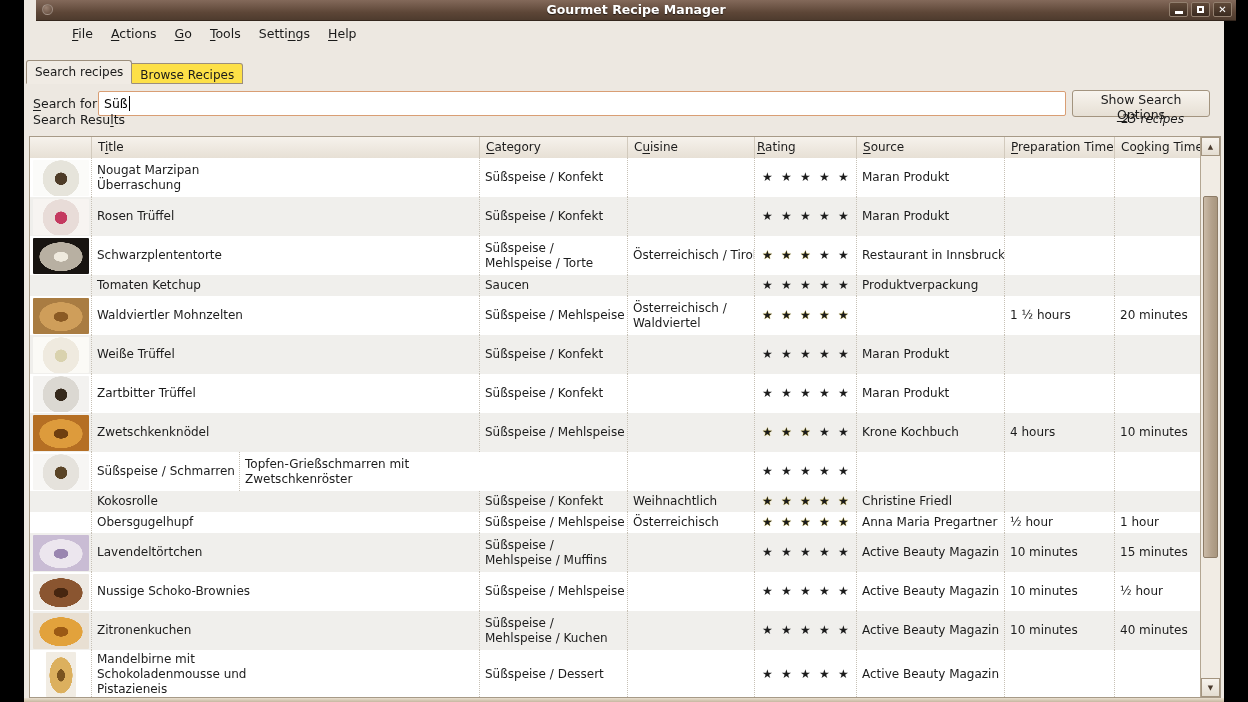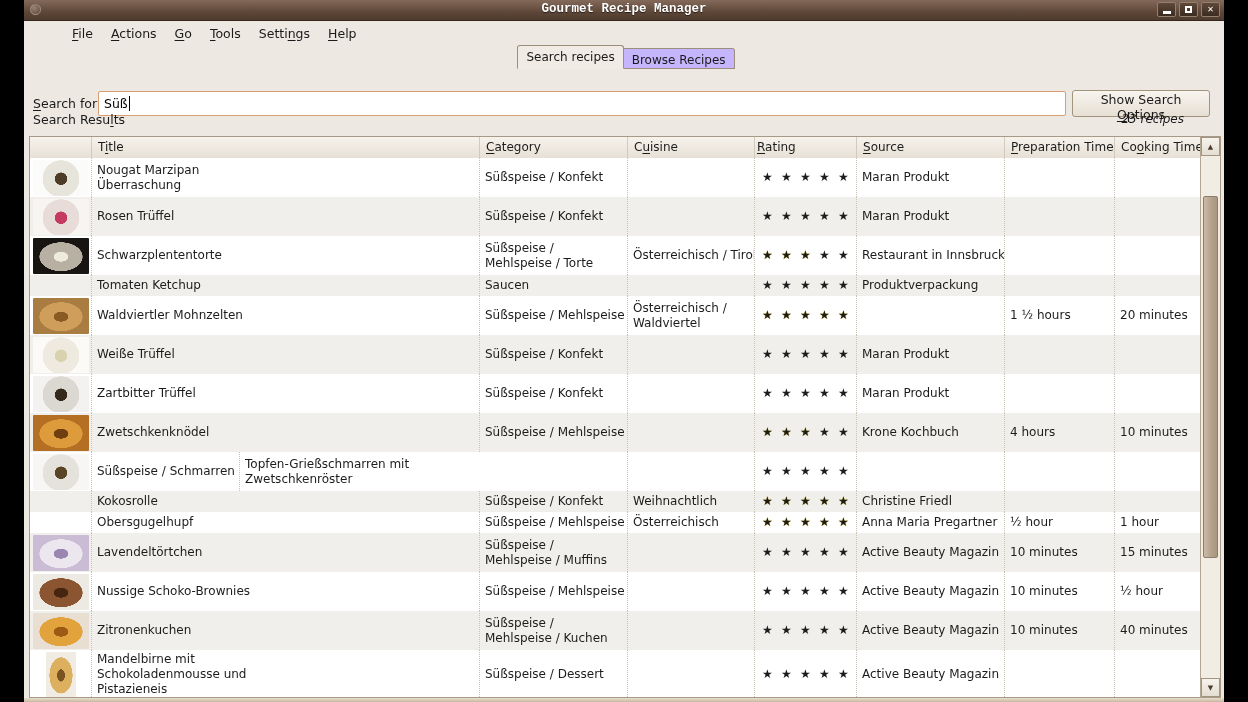--- a/index.html
+++ b/index.html
@@ -1,43 +1,43 @@
 <!DOCTYPE html>
 <html><head>
 <meta charset="utf-8">
 <style>
   html,body{margin:0;padding:0;width:1248px;height:702px;overflow:hidden;background:#000;
     font-family:"DejaVu Sans","Liberation Sans",sans-serif;}
   #window{position:absolute;left:24px;top:0;width:1200px;height:702px;background:#ede8e1;}
 
   
-  .titlebar{position:absolute;left:0;top:0;width:100%;height:20px;
+  .titlebar{position:absolute;left:12px;top:0;width:100%;height:20px;
     background:linear-gradient(180deg,#83695a 0%,#6b5344 40%,#5d4637 62%,#4e3b2e 100%);
-    border-bottom:1px solid #35271e;font-family:Liberation Mono, monospace;}
+    border-bottom:1px solid #35271e;}
   .win-icon{position:absolute;left:6px;top:4px;width:11px;height:11px;border-radius:50%;
     background:radial-gradient(circle at 35% 30%,#9a8273,#5d4637);border:1px solid rgba(255,255,255,.25);box-sizing:border-box;}
   .title{position:absolute;left:0;right:0;top:2px;text-align:center;color:#fff;font-weight:bold;
     font-size:12.5px;text-shadow:0 1px 1px rgba(0,0,0,.6);}
   .wbtns{position:absolute;right:4px;top:2px;display:flex;gap:3px;}
   .wbtn{width:19px;height:15px;background:linear-gradient(#5f4938,#3b2b20);
     border:1px solid #93806f;border-radius:2px;box-sizing:border-box;display:flex;align-items:center;justify-content:center;cursor:default;}
   .gmin{width:8px;height:3px;background:#fff;margin-top:6px;}
   .gmax{width:7px;height:7px;border:2px solid #fff;box-sizing:border-box;background:transparent;}
   .gclose{color:#fff;font-size:10px;font-weight:bold;line-height:1;}
 
   
   .menubar{position:absolute;left:0;top:21px;width:100%;height:24px;display:flex;align-items:center;padding-left:4px;margin-left:35px;}
   .menu-item{font-size:12.5px;color:#1a1a1a;padding:3px 9px;}
   .mn{text-decoration:underline;text-underline-offset:2px;}
 
   
-  .tabbar{position:absolute;left:2px;top:45px;width:100%;height:24px;display:flex;align-items:flex-end;justify-content:center;}
+  .tabbar{position:absolute;left:2px;top:60px;width:100%;height:24px;display:flex;align-items:flex-end;}
   .tab{font-size:12px;color:#1a1a1a;padding:4px 8px 4px 8px;border:1px solid #9c8e7c;box-sizing:border-box;height:24px;}
   .tab.active{background:#f0ebe4;border-bottom:1px solid #f0ebe4;border-top-left-radius:3px;border-top-right-radius:3px;height:24px;}
-  .tab.inactive{background:#c4b5fd;height:21px;border-left:none;border-top-right-radius:3px;}
+  .tab.inactive{background:#fde047;height:21px;border-left:none;border-top-right-radius:3px;}
 
   
   .searchrow{position:absolute;left:0;top:90px;width:100%;height:27px;}
   .s-label{position:absolute;left:9px;top:6px;font-size:12.5px;color:#1a1a1a;}
   .entry{position:absolute;left:74px;top:1px;width:968px;height:25px;background:#fff;border:1px solid #d99e74;
     border-radius:2px;box-sizing:border-box;display:flex;align-items:center;padding-left:5px;}
   .entry-text{font-size:12.5px;color:#000;}
   .caret{display:inline-block;width:1px;height:15px;background:#000;margin-left:1px;}
   .opt-btn{position:absolute;left:1048px;top:0;width:138px;height:27px;
     background:linear-gradient(#f8f4ee,#e6dfd4);border:1px solid #a3947f;border-radius:3px;

